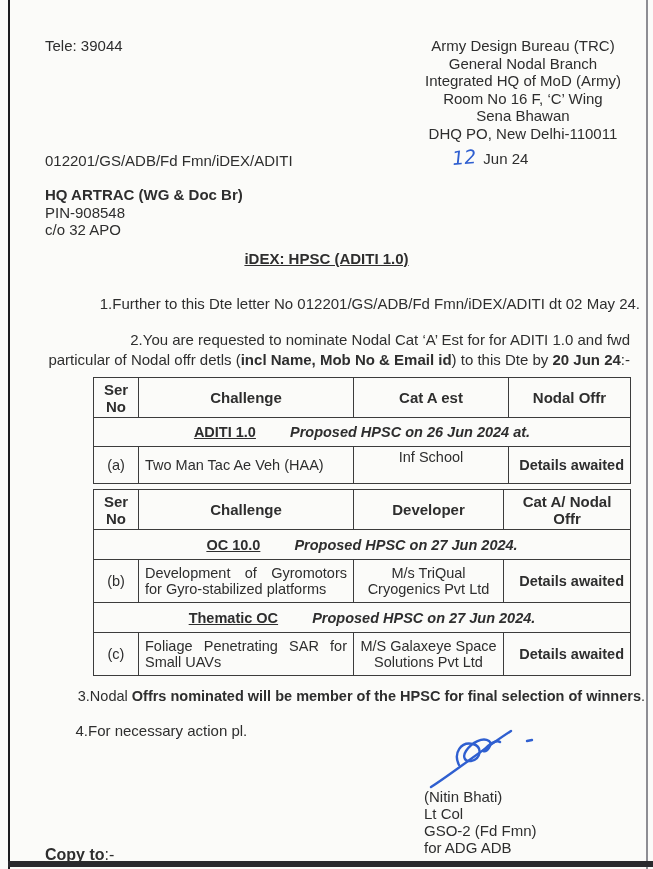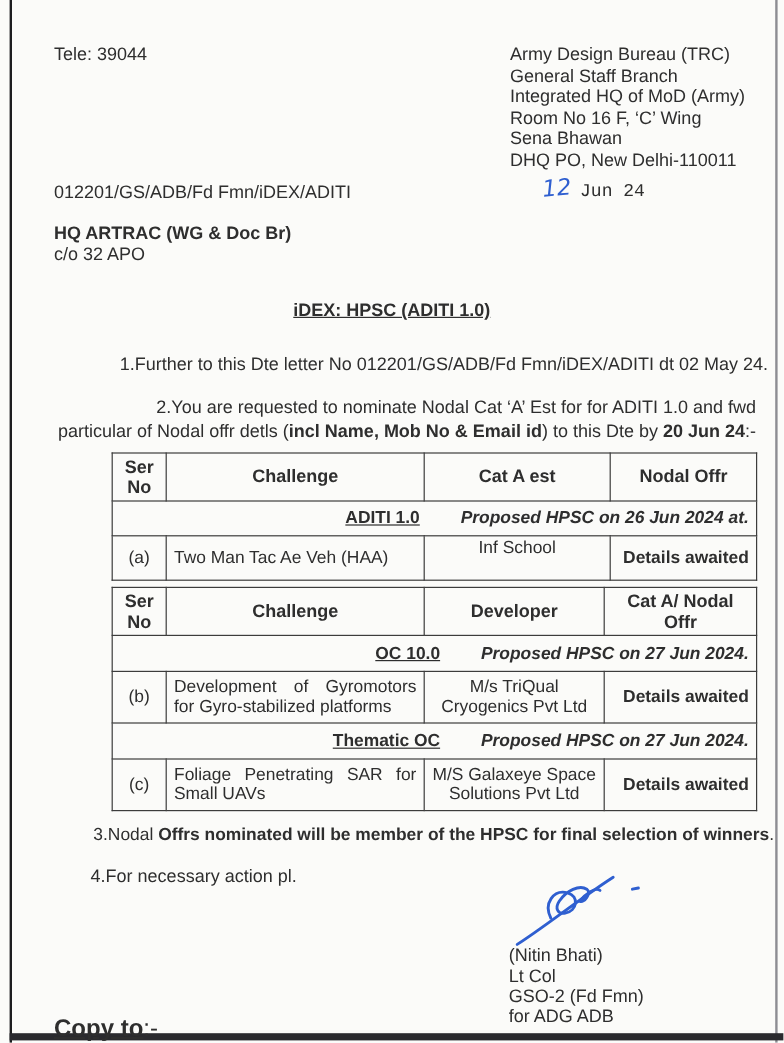--- a/index.html
+++ b/index.html
@@ -10,78 +10,79 @@
     font-family:"Liberation Sans", sans-serif;
     color:#2e2e2e;
     font-size:15px;
     overflow:hidden;
   }
   .abs { position:absolute; }
   .b { font-weight:bold; }
   .u { text-decoration:underline; }
   .num { display:inline-block; width:43px; }
 
-  .addr-line { line-height:17.5px; }
+  .addr-line { line-height:17.5px;text-align:center; }
   .recip-line { line-height:17.5px; }
 
   .subject { width:653px; text-align:center; font-weight:bold; }
   .subject span { text-decoration:underline; }
 
   .hand { color:#2f5fd0; font-family:"DejaVu Sans", sans-serif; font-style:italic;
           font-size:19px; display:inline-block; transform:rotate(-5deg); }
 
   table.doc { border-collapse:collapse; table-layout:fixed; font-size:14.5px; color:#2e2e2e; }
   table.doc th, table.doc td { border:1.6px solid #3c3c3c; padding:2px 6px; }
   table.doc th { font-size:15px; font-weight:bold; text-align:center; vertical-align:middle; }
   td.ser { text-align:center; vertical-align:middle; }
   td.challenge1 { text-align:left; vertical-align:middle; padding-left:10px; }
   td.challenge2 { text-align:justify; vertical-align:middle; padding-left:10px; padding-right:10px; }
   td.centercell { text-align:center; vertical-align:middle; }
   td.topcell { text-align:center; vertical-align:top; }
   td.nodal { text-align:right; vertical-align:middle; font-weight:bold; }
-  td.section { text-align:right; vertical-align:middle; padding-left:9px; }
+  td.section { text-align:center; vertical-align:middle; padding-left:9px; }
   .sec-label { font-weight:bold; text-decoration:underline; }
   .sec-text { font-weight:bold; font-style:italic; margin-left:30px; }
 
   .para { line-height:20px;text-align:right; }
   .sig-line { line-height:17px; }
-  .copyto { font-size:20px; }
+  .copyto { font-size:16px; }
 
   .edge-left  { left:8px; top:0; width:2px; height:869px; background:#1d1d1f; }
   .edge-right { left:646px; top:0; width:2px; height:869px; background:#8d8d93; }
   .edge-bottom{ left:8px; top:861px; width:645px; height:6px; background:#2a2a2e; }
 </style>
 </head>
 <body>
 
 <div class="page">
 
   <div class="abs edge-left"></div>
   <div class="abs edge-right"></div>
   <div class="abs edge-bottom"></div>
 
   <div class="abs" style="left:45px; top:37px;">Tele: 39044</div>
 
   <div class="abs" style="left:425px; top:37px;">
     <div class="addr-line">Army Design Bureau (TRC)</div>
-    <div class="addr-line">General Staff Branch</div>
+    <div class="addr-line">General Nodal Branch</div>
     <div class="addr-line">Integrated HQ of MoD (Army)</div>
     <div class="addr-line">Room No 16 F, ‘C’ Wing</div>
     <div class="addr-line">Sena Bhawan</div>
     <div class="addr-line">DHQ PO, New Delhi-110011</div>
   </div>
 
   <div class="abs" style="left:45px; top:152px;">012201/GS/ADB/Fd Fmn/iDEX/ADITI</div>
   <div class="abs" style="left:452px; top:146px;">
     <span class="hand">12</span>
-    <span style="margin-left:3px;font-family:Liberation Mono, monospace;">Jun 24</span>
+    <span style="margin-left:3px;">Jun 24</span>
   </div>
 
   <div class="abs" style="left:45px; top:186px;">
     <div class="recip-line b">HQ ARTRAC (WG &amp; Doc Br)</div>
+    <div class="recip-line">PIN-908548</div>
     <div class="recip-line">c/o 32 APO</div>
   </div>
 
   <div class="abs subject" style="left:0; top:250px;">
     <span>iDEX: HPSC (ADITI 1.0)</span>
   </div>
 
   <div class="abs para" style="left:45px; top:294px; width:595px;">
     <span class="num">1.</span><span>Further to this Dte letter No 012201/GS/ADB/Fd Fmn/iDEX/ADITI dt 02 May 24.</span>
   </div>

